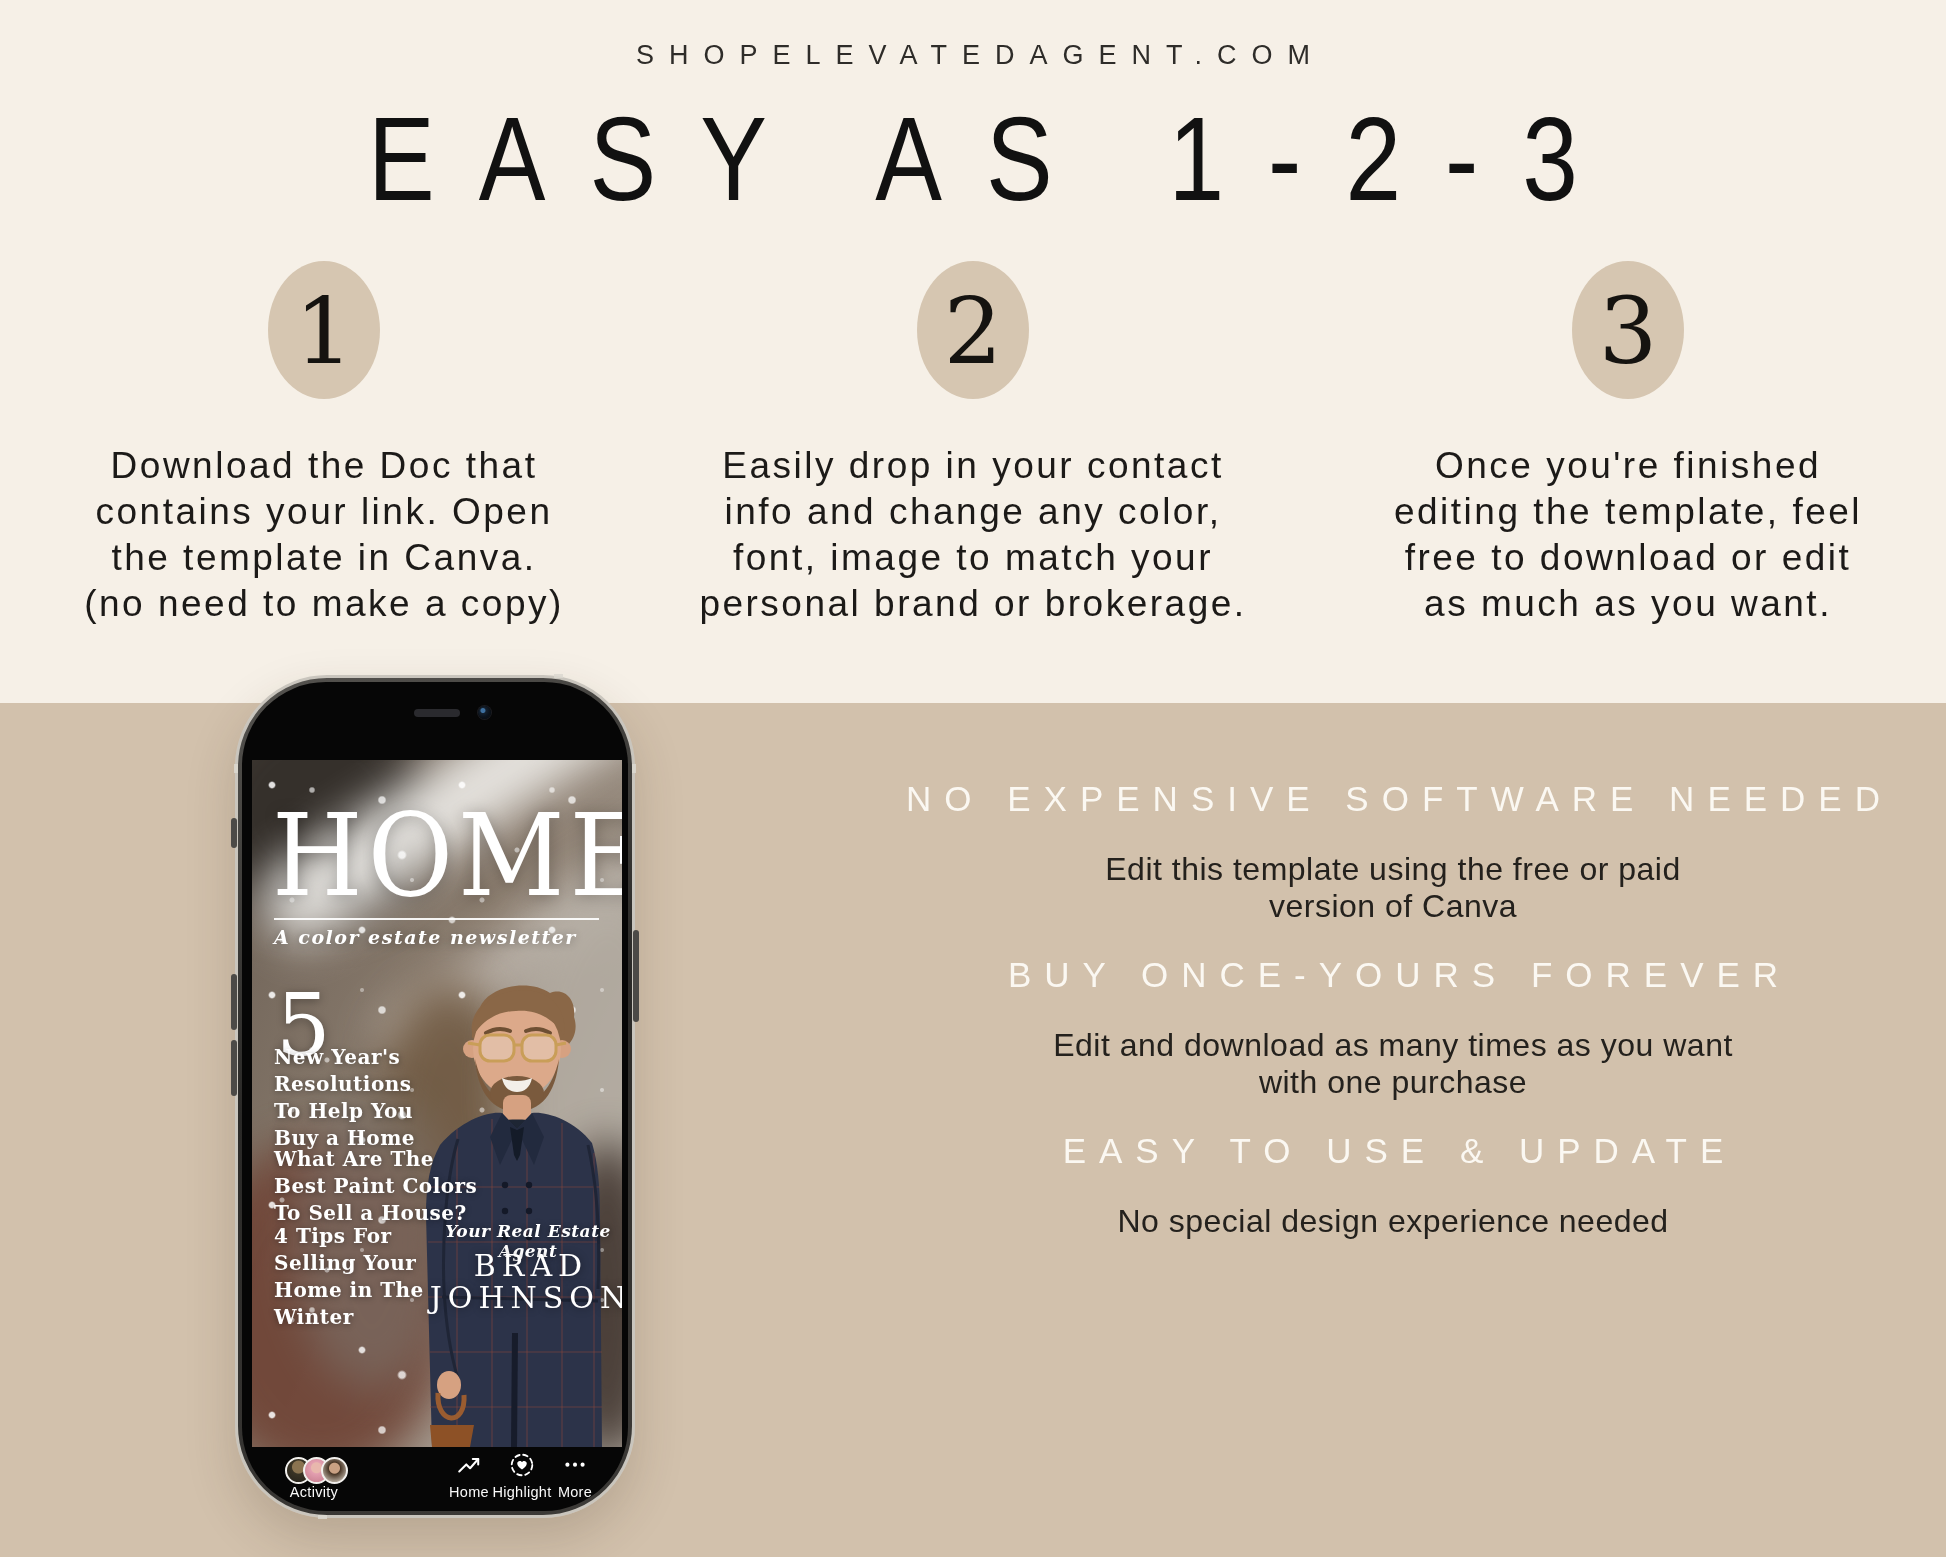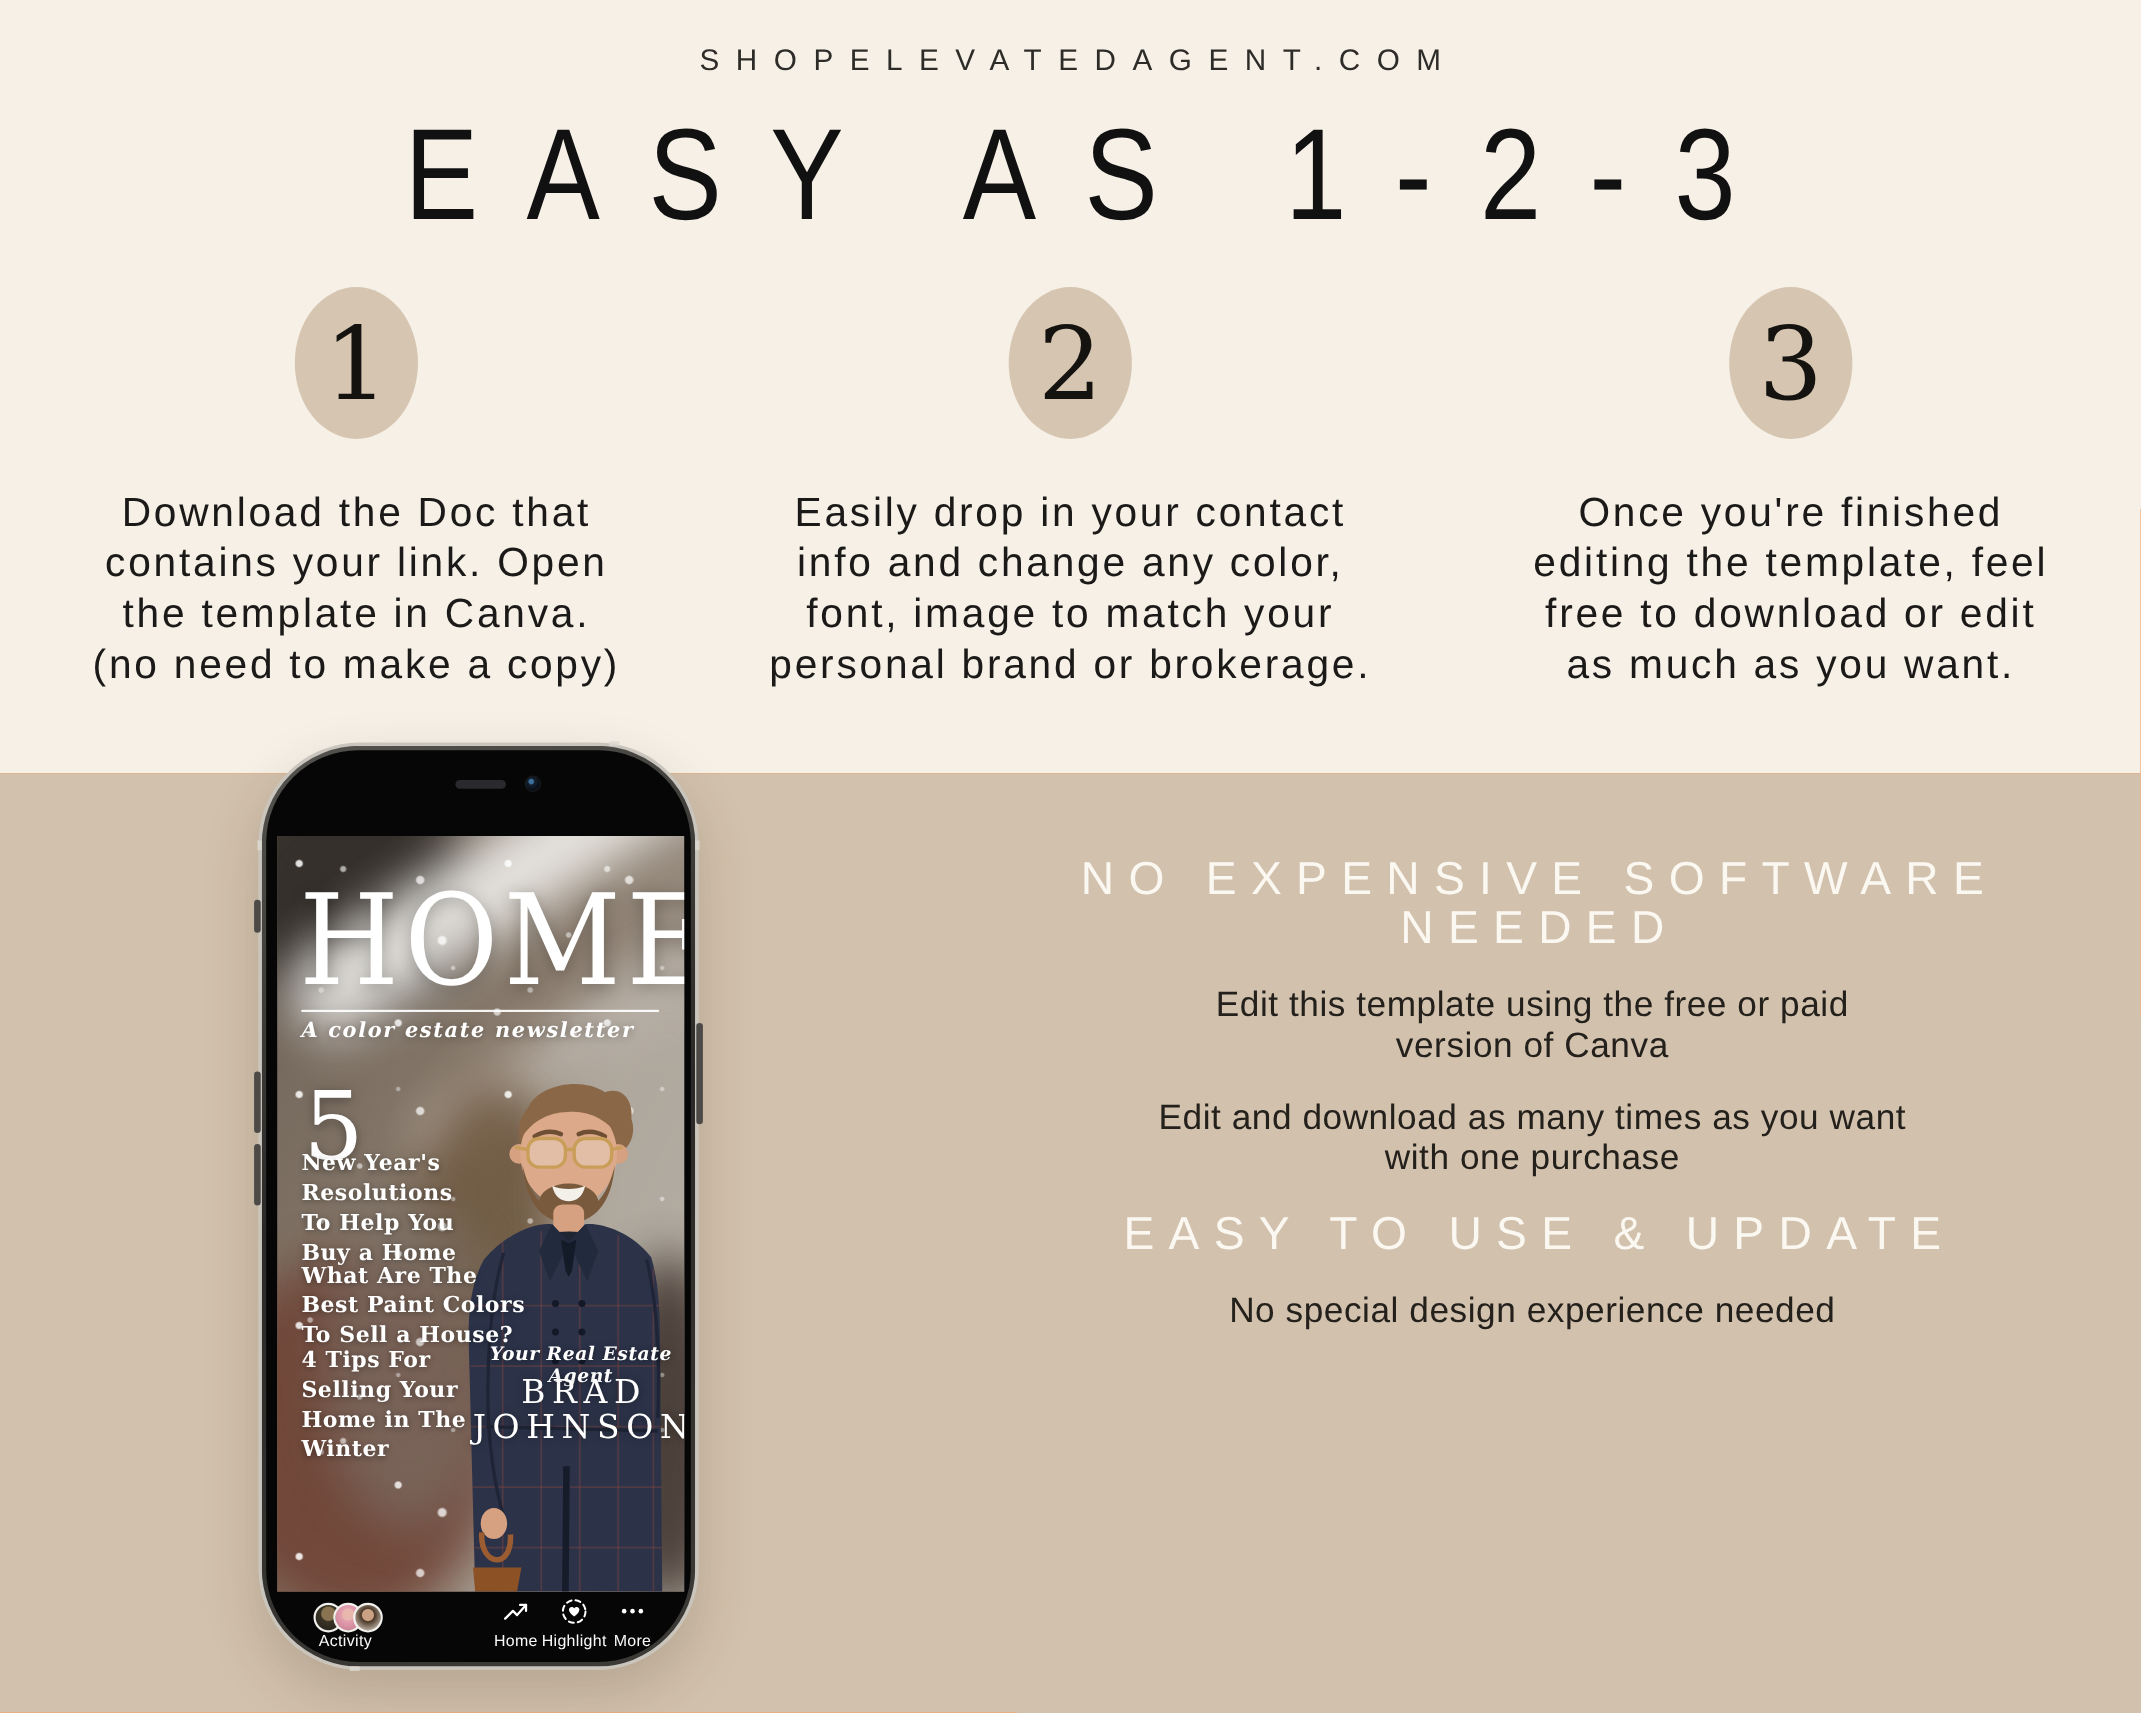--- a/index.html
+++ b/index.html
@@ -33,21 +33,21 @@
     color:#151310; padding-top:4px;
   }
   .step-text {
     margin-top:44px; font-size:37px; line-height:46px; letter-spacing:2.5px;
     color:#1c1a18; white-space:pre-line;
   }
   
   .bottom-section { position:absolute; top:703px; left:0; width:1946px; height:854px; background:#d2c1ac; }
   .benefits { position:absolute; left:840px; top:0; width:1106px; padding-top:74px; text-align:center; }
   .benefit-heading {
-    font-size:42px; line-height:44px; font-weight:400; letter-spacing:13px; padding-left:13px;
+    font-size:35px; line-height:44px; font-weight:400; letter-spacing:13px; padding-left:13px;
     color:#fbf8f2; margin:0 0 30px;
   }
   .benefit-body {
     font-size:32px; line-height:37px; letter-spacing:0.5px; color:#24211d;
     margin:0 0 28px; white-space:pre-line;
   }
   
   .phone {
     position:absolute; left:235px; top:-28px; width:400px; height:843px;
     border-radius:92px; background:linear-gradient(160deg,#55534f,#2a2927 45%,#3d3b38);
@@ -208,20 +208,21 @@
 
   <div class="bottom-section">
 
     <div class="benefits">
       <div class="benefit">
         <h2 class="benefit-heading">NO EXPENSIVE SOFTWARE NEEDED</h2>
         <p class="benefit-body">Edit this template using the free or paid
 version of Canva</p>
       </div>
       <div class="benefit">
+        <h2 class="benefit-heading">BUY ONCE-YOURS FOREVER</h2>
         <p class="benefit-body">Edit and download as many times as you want
 with one purchase</p>
       </div>
       <div class="benefit">
         <h2 class="benefit-heading">EASY TO USE &amp; UPDATE</h2>
         <p class="benefit-body">No special design experience needed</p>
       </div>
     </div>
 
     <div class="phone">

